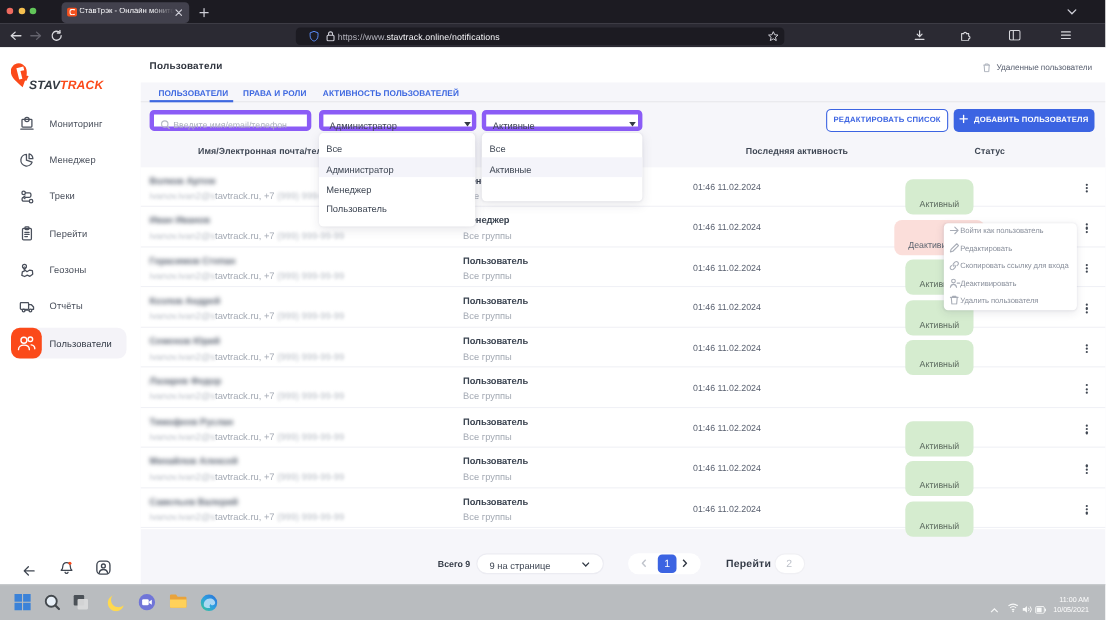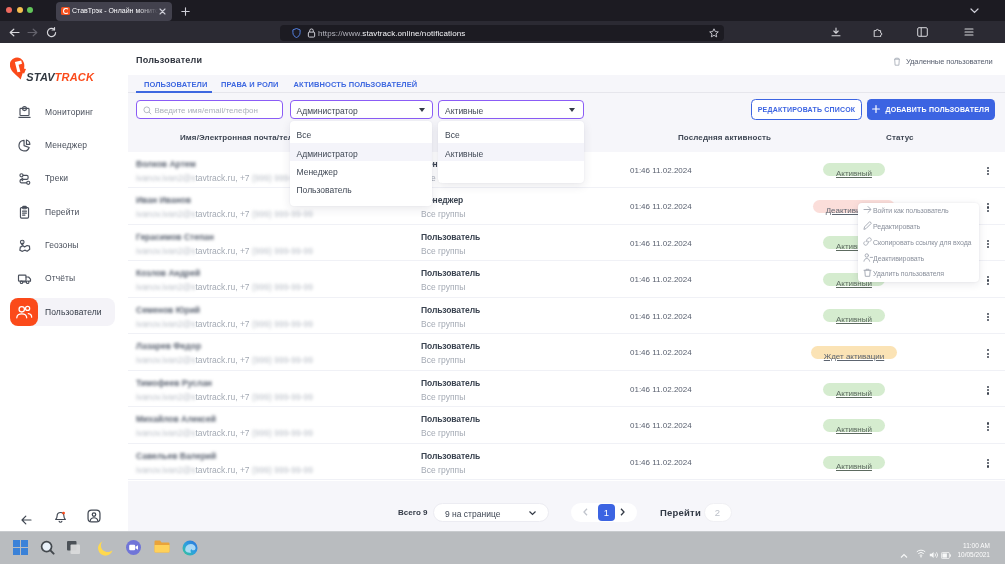--- a/index.html
+++ b/index.html
@@ -9,21 +9,21 @@
 
   
   #tabbar { left:0; top:0; width:1005px; height:21px; background:#1c1b22; }
   .tl { top:6.8px; width:6.4px; height:6.4px; border-radius:50%; }
   #tab { left:56px; top:1.5px; width:116px; height:19.5px; background:#42414d; border-radius:4px; }
   #tab .fav { position:absolute; left:5px; top:5px; width:8.5px; height:8.5px; border-radius:1.5px; background:#f4511e; }
   #tab .fav:after { content:""; position:absolute; left:2px; top:1.8px; width:3.6px; height:4.2px; border:1.1px solid #fff; border-right-color:transparent; border-radius:50%; }
   #tab .ttl { position:absolute; left:16px; top:5.5px; width:88px; font-size:7px; color:#fbfbfe; white-space:nowrap; overflow:hidden; -webkit-mask-image:linear-gradient(90deg,#000 75%,transparent 98%); }
 
   #toolbar { left:0; top:21px; width:1005px; height:22px; background:#2b2a33; }
-  #urlbar { position:absolute; left:280px; top:3.5px; width:444px; height:16px; background:#1c1b22; border-radius:4px; color:#e6e6ec;padding-left:23px; }
+  #urlbar { position:absolute; left:269px; top:3.5px; width:444px; height:16px; background:#1c1b22; border-radius:4px; color:#e6e6ec;padding-left:23px; }
   #urlbar .sh { position:absolute; left:12px; top:3px; width:9px; height:10px; }
   #urlbar .lk { position:absolute; left:27px; top:3px; width:9px; height:10px; }
   #urlbar .u { position:absolute; left:38px; top:4px; font-size:8px; letter-spacing:0.1px; color:#f5f5f8; }
 
   
   #app { left:0; top:43px; width:1005px; height:488px; background:#fff; }
   #contentbg { left:128px; top:31.5px; width:877px; height:456.5px; background:#f6f6fa; }
   #tablebg { left:128px; top:108.5px; width:877px; height:329px; background:#fff; }
 
   
@@ -41,21 +41,21 @@
   #title { left:136px; top:12px; font-size:9px; font-weight:bold; color:#2e333d; letter-spacing:0.2px; }
   #deleted { left:893px; top:12px; font-size:7.5px; letter-spacing:-0.1px; color:#596070; white-space:nowrap; }
   #deleted svg { position:relative; top:2px; margin-right:5px; }
 
   
   .tabl { top:37px; font-size:7.5px; font-weight:bold; color:#3e68e0; letter-spacing:0.1px; }
   #tabline { left:128px; top:49px; width:877px; height:1px; background:#e6e6ec; }
   #tabact { left:136px; top:48px; width:76px; height:2px; background:#3e68e0; }
 
   
-  .fbox { top:57px; height:19px; background:#fff; border:1px solid #8b5cf6; border-radius:4px; }
+  .fbox { top:57px; height:19px; background:#fff; border:4px solid #8b5cf6; border-radius:4px; }
   #search { left:135.5px; width:147.5px; }
   #search .ph { position:absolute; left:18px; top:5px; font-size:8px; color:#abb1bb; }
   #sel1 { left:289.5px; width:143px; }
   #sel2 { left:438px; width:146px; }
   .fbox .tx { position:absolute; left:6px; top:5px; font-size:8.5px; color:#3f4754; }
   .caret { position:absolute; top:7px; width:0; height:0; border-left:3.5px solid transparent; border-right:3.5px solid transparent; border-top:4px solid #333a46; }
 
   .btn { top:55.5px; height:21.5px; border-radius:4.5px; font-size:7px; font-weight:bold; letter-spacing:0.2px; text-align:center; white-space:nowrap; }
   #btn1 { left:751px; width:111px; border:1px solid #3c64e2; color:#3c64e2; background:#fff; line-height:20px; }
   #btn2 { left:866.5px; width:128px; background:#3c64e2; color:#fff; line-height:21.5px; }
@@ -64,21 +64,21 @@
   #thead { left:128px; top:82px; width:877px; height:26.5px; background:#f6f6fa; }
   .th { position:absolute; top:7.5px; font-size:8px; font-weight:bold; color:#3f4754; letter-spacing:0.1px;padding-left:44px; }
   .row { left:128px; width:877px; height:36.55px; border-bottom:1px solid #f0f1f6; }
   .nm { position:absolute; left:8px; top:7px; font-size:8.5px; font-weight:bold; color:#5a6270; filter:blur(1.7px); white-space:nowrap; }
   .em { position:absolute; left:8px; top:21px; font-size:8.5px; color:#a4aab4; white-space:nowrap; }
   .em .bl { filter:blur(1.4px); color:#bcc1c9; }
   .role { position:absolute; left:293px; top:7px; font-size:8.5px; font-weight:bold; color:#3a4350; letter-spacing:-0.1px; }
   .grp { position:absolute; left:293px; top:21px; font-size:8.5px; color:#a4aab4; }
   .ts { position:absolute; left:502px; top:14px; font-size:8px; color:#5a6170; }
   .chipw { position:absolute; left:630px; width:192px; top:11.75px; height:13px; text-align:center; }
-  .chip { display:inline-block; vertical-align:top; height:13px; line-height:13.5px; padding:4px 13px; border-radius:7px; font-size:8px; color:#5d6b60; background:#d5eccf;text-decoration:underline; }
+  .chip { display:inline-block; vertical-align:top; height:13px; line-height:13.5px; padding:16px 13px; border-radius:7px; font-size:8px; color:#5d6b60; background:#d5eccf; }
   .chip.red { background:#fbdeda; color:#5d6570; }
   .chip.yel { background:#fbe3b5; color:#5d6570; }
   .kebab { position:absolute; left:858.5px; width:3px; }
   .kebab i { display:block; width:2.2px; height:2.2px; border-radius:50%; background:#3e4550; margin:0 0 1.1px 0; }
 
   
   .menu { background:#fff; border-radius:4px; box-shadow:0 3px 10px rgba(40,40,70,0.10), 0 0 2px rgba(40,40,70,0.06); }
   #menu1 { left:289.5px; top:78px; width:142.5px; height:85px; }
   #menu2 { left:438px; top:78px; width:146px; height:62px; }
   .mi { position:absolute; left:0; width:100%; height:18.3px; font-size:8.5px; color:#3f4754; padding:5.5px 0 0 7px; }
@@ -357,21 +357,20 @@
           <i></i>
           <i></i>
         </span>
 </div>
 <div class="row abs" style="top:291.25px">
   <span class="nm">Лазарев Федор</span>
   <span class="em"><span class="bl">ivanov.ivan2@s</span>tavtrack.ru, +7 <span class="bl">(999) 999-99-99</span></span>
   <span class="role">Пользователь</span>
   <span class="grp">Все группы</span>
   <span class="ts">01:46 11.02.2024</span>
-  <span class="chipw"><span class="chip yel">Ждет активации</span></span>
   <span class="kebab" style="top:15px">
           <i></i>
           <i></i>
           <i></i>
         </span>
 </div>
 <div class="row abs" style="top:327.79999999999995px">
   <span class="nm">Тимофеев Руслан</span>
   <span class="em"><span class="bl">ivanov.ivan2@s</span>tavtrack.ru, +7 <span class="bl">(999) 999-99-99</span></span>
   <span class="role">Пользователь</span>

